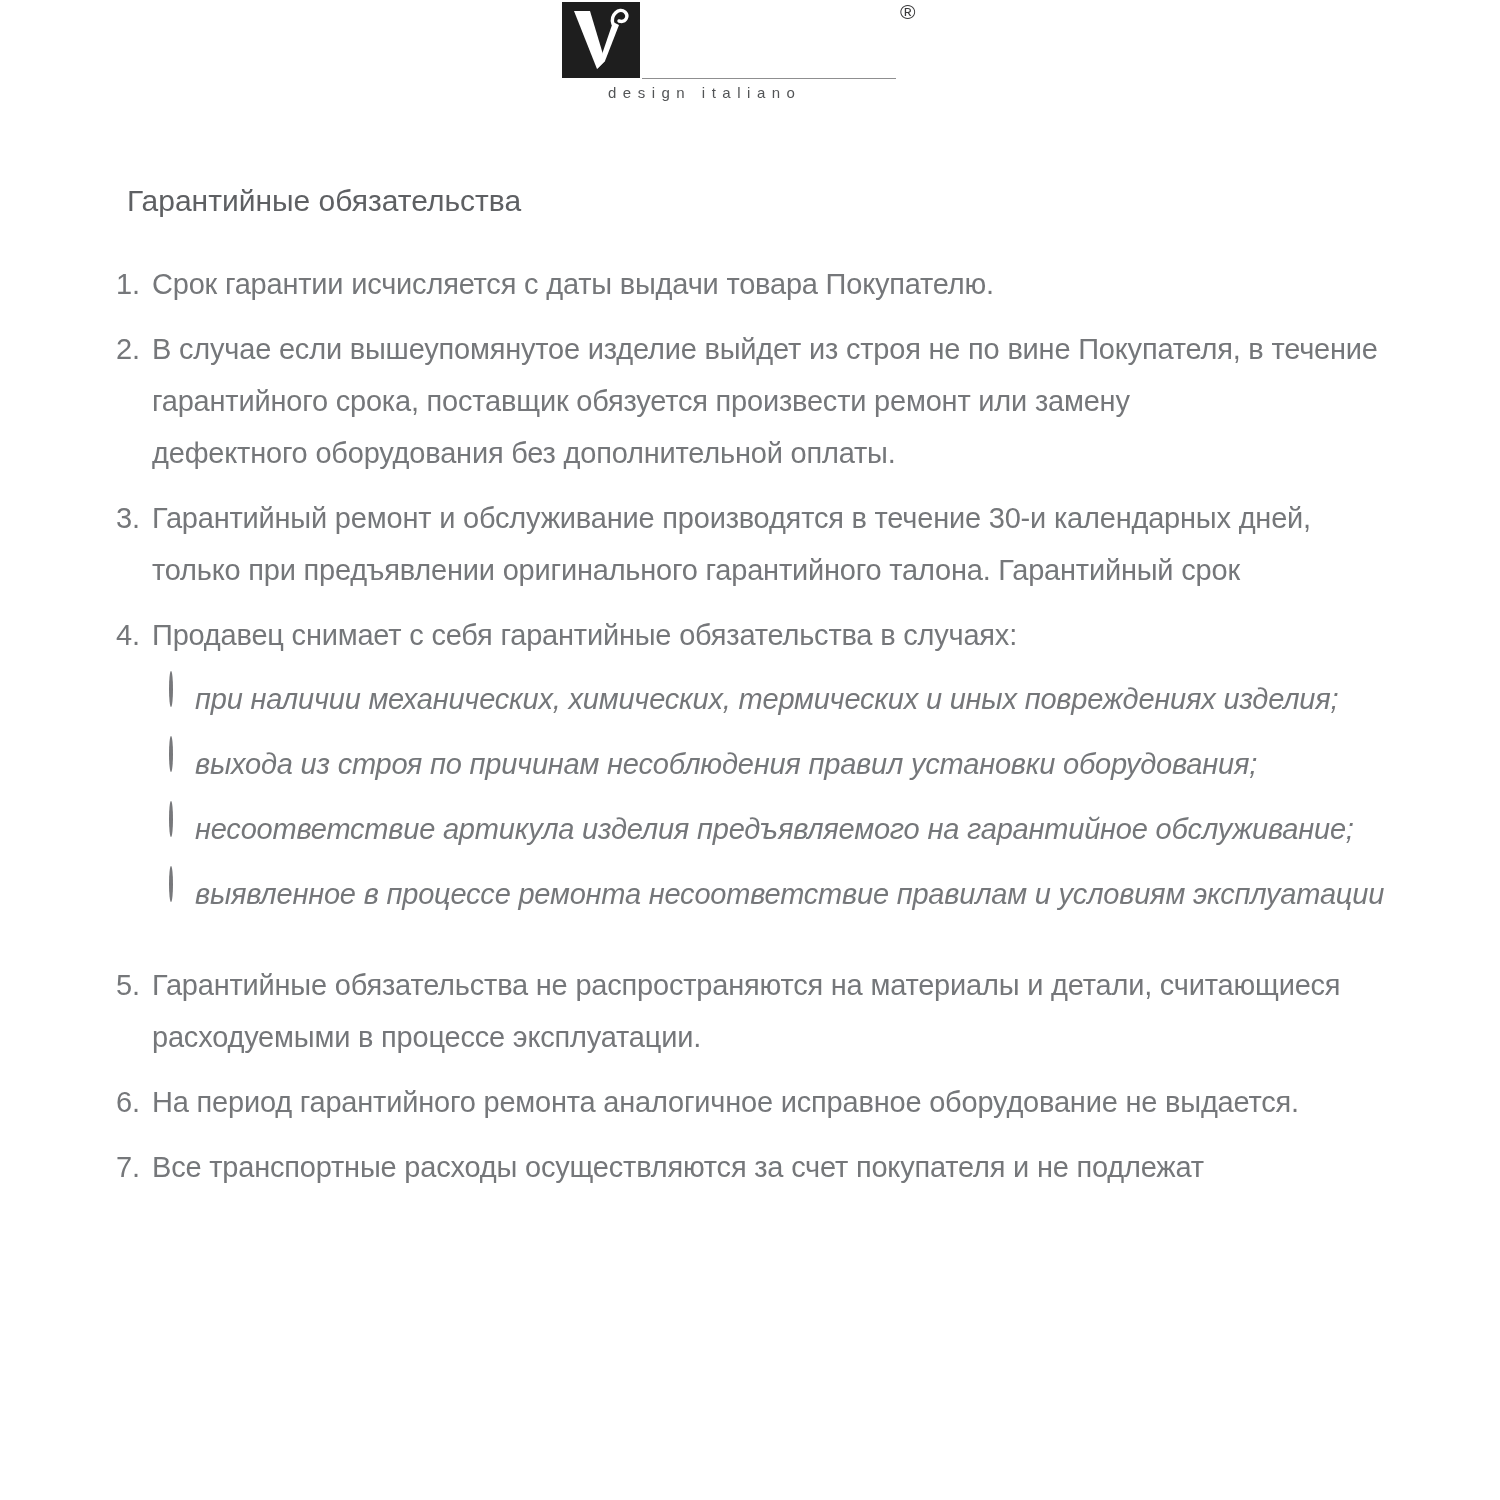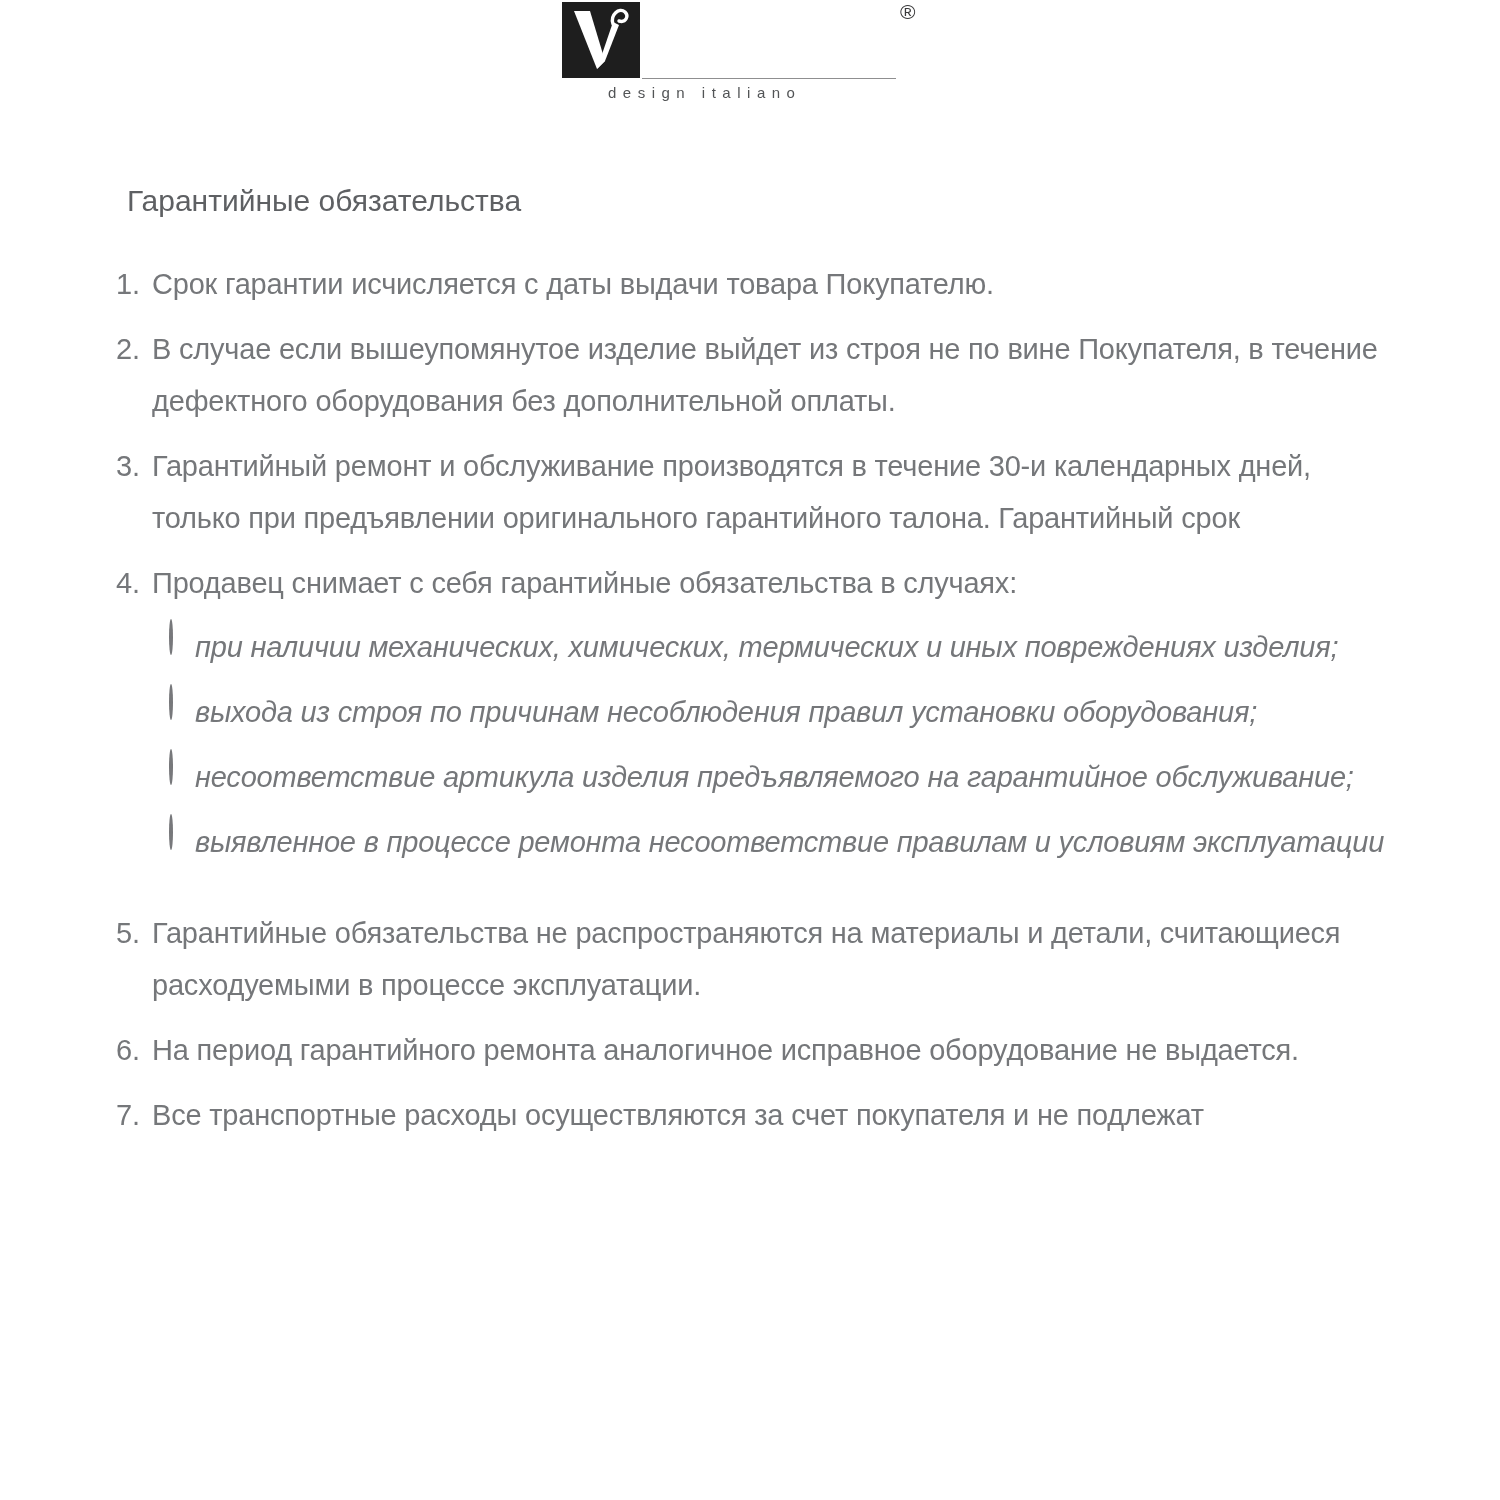--- a/index.html
+++ b/index.html
@@ -130,20 +130,21 @@
       <span class="num">1.</span>
       <div>
         <div class="line">Срок гарантии исчисляется с даты выдачи товара Покупателю.</div>
       </div>
     </div>
 
     <div class="item">
       <span class="num">2.</span>
       <div>
         <div class="line">В случае если вышеупомянутое изделие выйдет из строя не по вине Покупателя, в течение</div>
+        <div class="line">гарантийного срока, поставщик обязуется произвести ремонт или замену</div>
         <div class="line">дефектного оборудования без дополнительной оплаты.</div>
       </div>
     </div>
 
     <div class="item">
       <span class="num">3.</span>
       <div>
         <div class="line">Гарантийный ремонт и обслуживание производятся в течение 30-и календарных дней,</div>
         <div class="line">только при предъявлении оригинального гарантийного талона. Гарантийный срок</div>
       </div>

